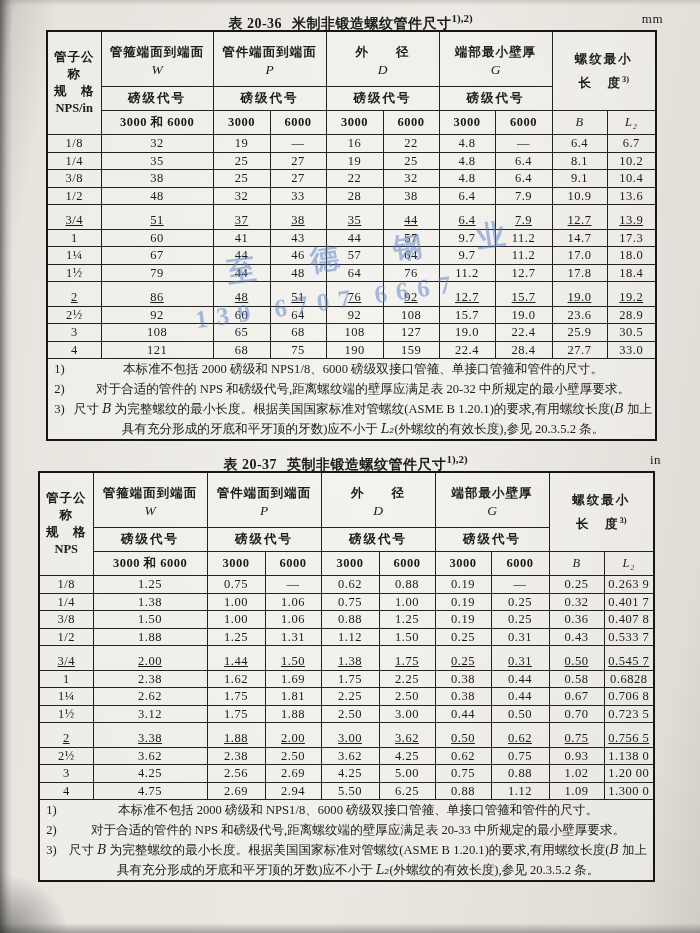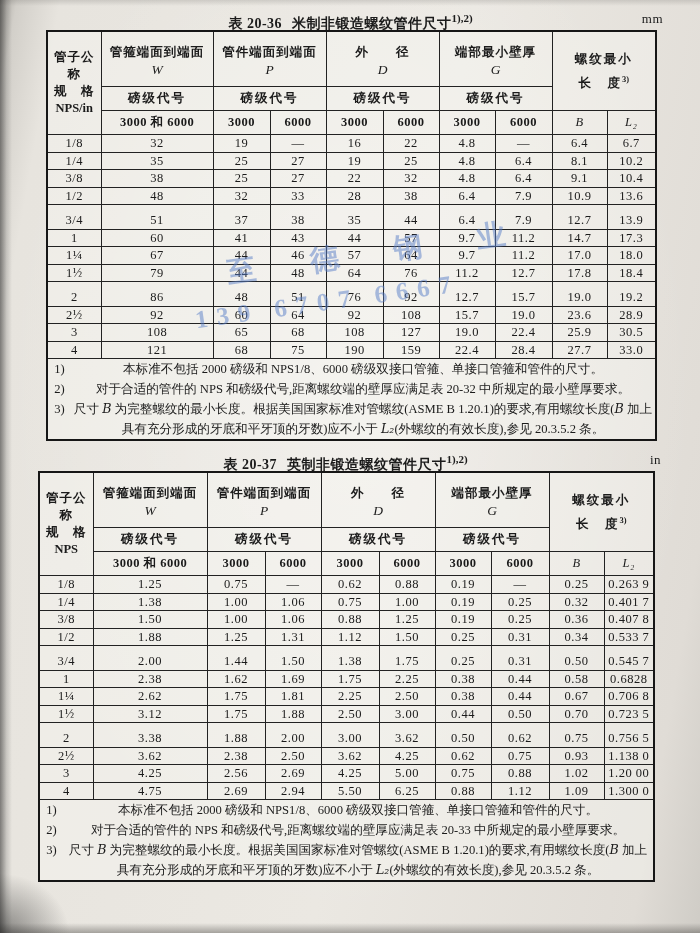--- a/index.html
+++ b/index.html
@@ -45,21 +45,21 @@
   td.nps div{line-height:17px;letter-spacing:1px;}
   td.nps .latin{letter-spacing:0;font-size:12.5px;}
   .sym{font-style:italic;font-weight:normal;font-size:13.5px;line-height:15px;}
   td .h-title{line-height:20px;letter-spacing:1px;}
   td.thr div{line-height:20px;letter-spacing:2px;font-weight:bold;}
   td.thr sup{font-size:8.5px;letter-spacing:0;}
   td.symc{font-style:italic;font-weight:normal;font-size:13.5px;}
 
   tbody td{border-top:none;border-bottom:none;height:16.5px;line-height:16.5px;
     font-size:12.5px;letter-spacing:.5px;}
-  tbody tr.gap td{padding-top:7px;}
+  tbody tr.gap td{padding-top:7px;text-decoration:underline;}
   tbody{border-bottom:1.5px solid #161616;}
 
   td.notes-cell{border-top:1.5px solid #161616;text-align:left;padding:6px 6px 9px 9px;}
   .note{display:flex;font-size:12.6px;line-height:20px;}
   .note-num{flex:0 0 23px;}
   .note-text{flex:1;}
   .note-text i{font-family:"DejaVu Serif",serif;}
 
   .wm{position:absolute;left:228px;top:230px;transform:rotate(-8deg);
     color:rgba(88,126,200,.5);pointer-events:none;}
@@ -409,21 +409,21 @@
           </tr>
           <tr>
             <td>1/2</td>
             <td>1.88</td>
             <td>1.25</td>
             <td>1.31</td>
             <td>1.12</td>
             <td>1.50</td>
             <td>0.25</td>
             <td>0.31</td>
-            <td>0.34</td>
+            <td>0.43</td>
             <td>0.533 7</td>
           </tr>
           <tr class="gap">
             <td>3/4</td>
             <td>2.00</td>
             <td>1.44</td>
             <td>1.50</td>
             <td>1.38</td>
             <td>1.75</td>
             <td>0.25</td>

